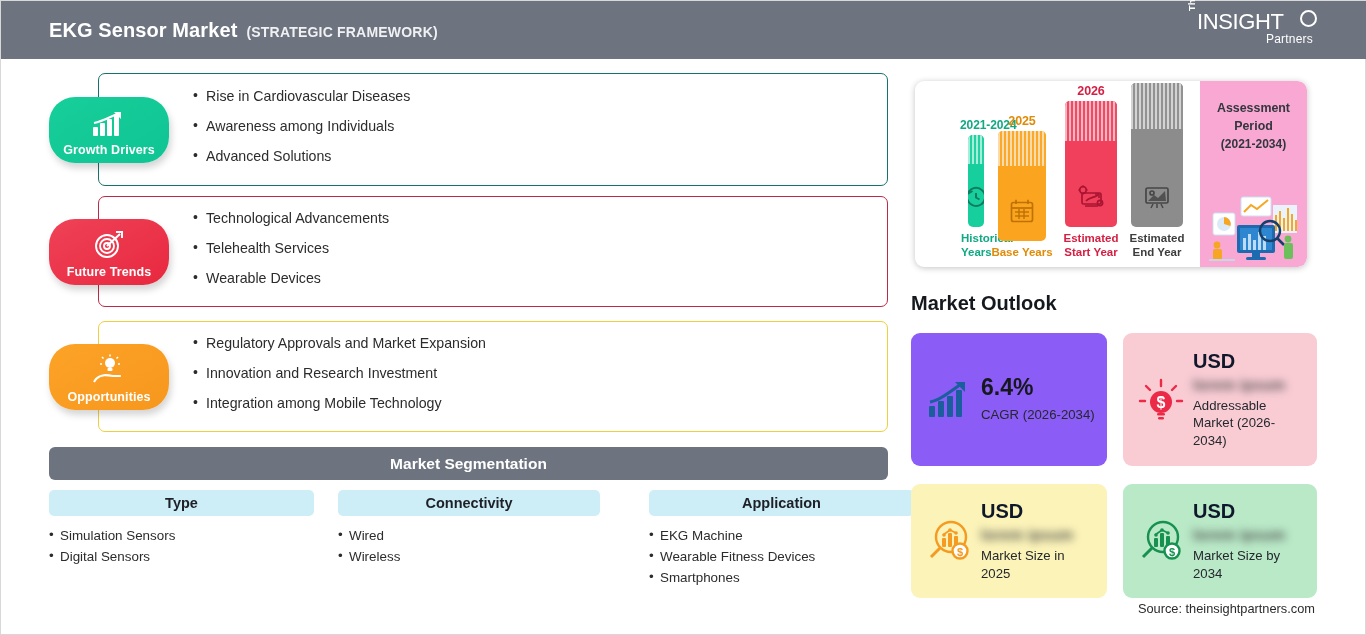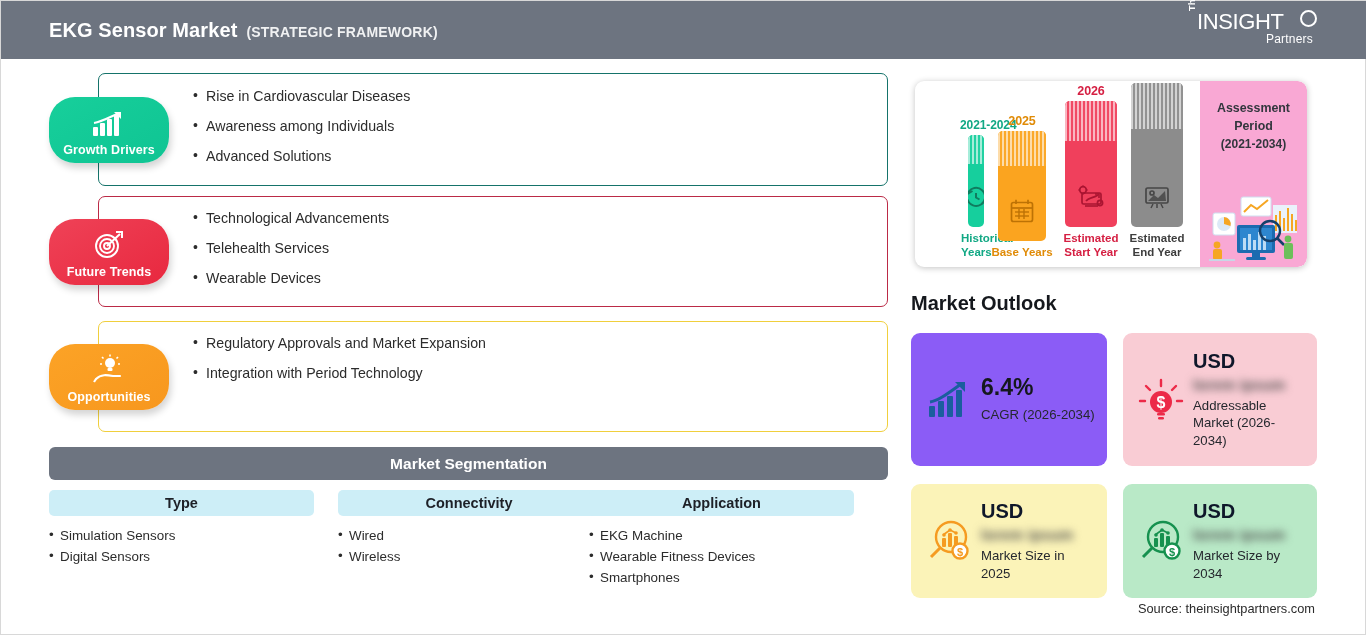--- a/index.html
+++ b/index.html
@@ -244,41 +244,42 @@
               <line x1="7" y1="10" x2="9" y2="10"></line>
               <line x1="27" y1="10" x2="25" y2="10"></line>
             </g>
             <path d="M3 25 C8 20 14 21 20 22 L27 22" stroke-width="2.2" stroke-linecap="round"></path>
             <path d="M3 25 L1 28" stroke-width="2.2"></path>
           </svg></div>
         <div class="drv-badge-label">Opportunities</div>
       </div>
       <ul class="drv-list" style="left: 192px; top: 334px;">
         <li>Regulatory Approvals and Market Expansion</li>
-        <li>Integration with Period Technology</li>
+        <li>Innovation and Research Investment</li>
+        <li>Integration among Mobile Technology</li>
       </ul>
     </div>
 
   <div id="seg-header">Market Segmentation</div>
   <div id="seg-root">
       <div class="seg-col" style="left: 48px; width: 265px;">
         <div class="seg-col-head">Type</div>
         <ul class="seg-col-list">
           <li>Simulation Sensors</li>
           <li>Digital Sensors</li>
         </ul>
       </div>
       <div class="seg-col" style="left: 337px; width: 262px;">
         <div class="seg-col-head">Connectivity</div>
         <ul class="seg-col-list">
           <li>Wired</li>
           <li>Wireless</li>
         </ul>
       </div>
-      <div class="seg-col" style="left: 588px; width: 265px;">
+      <div class="seg-col" style="left: 648px; width: 265px;">
         <div class="seg-col-head">Application</div>
         <ul class="seg-col-list">
           <li>EKG Machine</li>
           <li>Wearable Fitness Devices</li>
           <li>Smartphones</li>
         </ul>
       </div>
     </div>
 
   <div id="timeline-panel">

